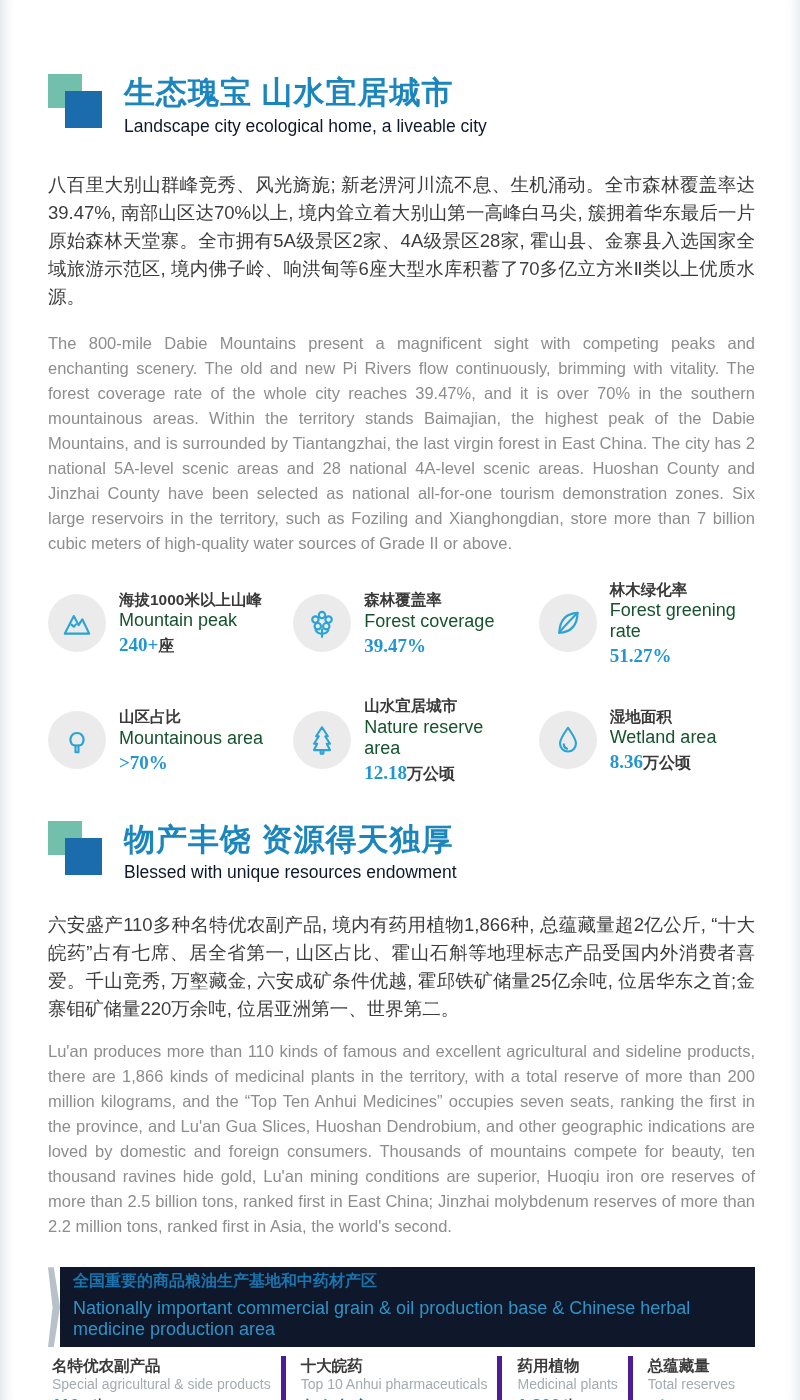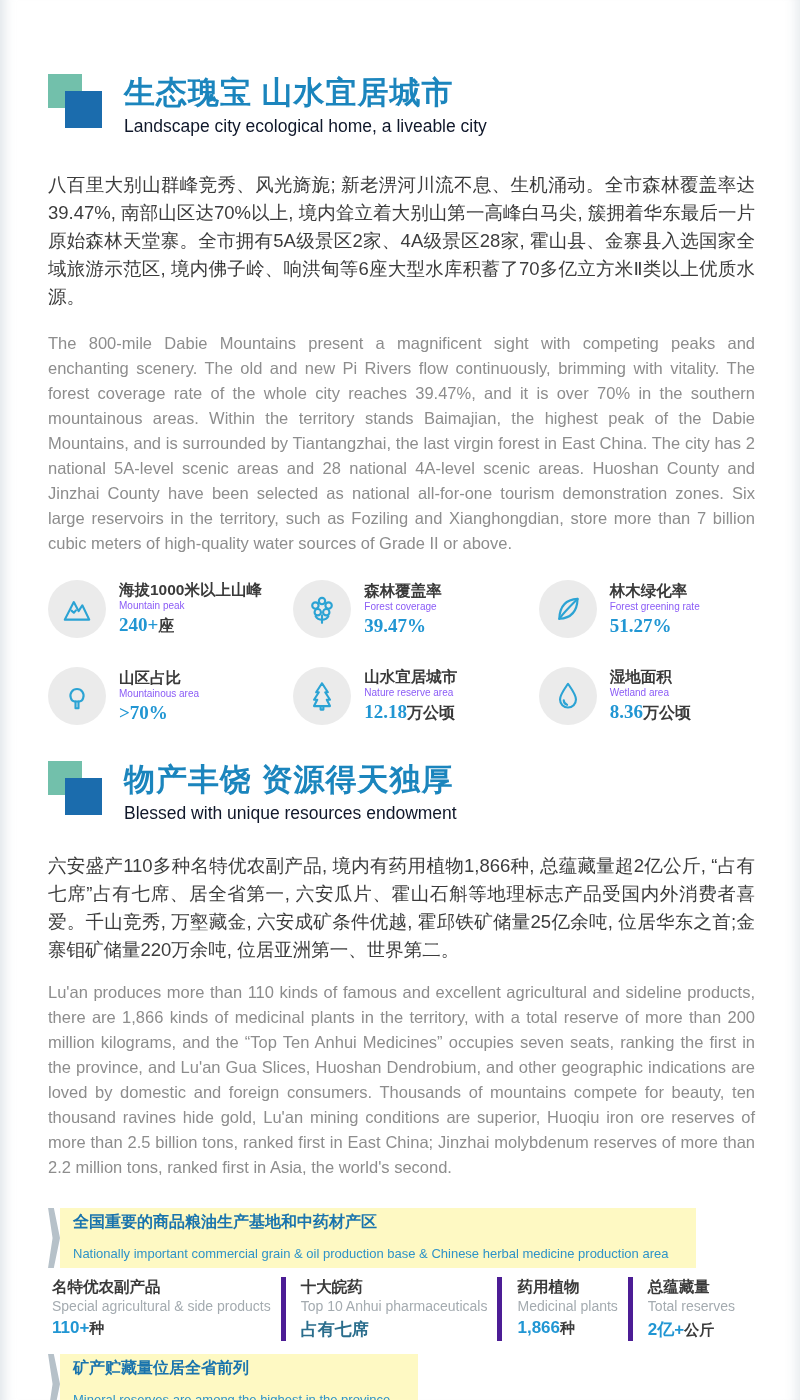--- a/index.html
+++ b/index.html
@@ -24,33 +24,33 @@
   .para-zh { font-size:18.5px; line-height:28px; color:#3c3c3c; text-align:justify; margin-bottom:20px; }
   .para-en { font-size:16.5px; line-height:25px; color:#8d8d8d; text-align:justify; margin-bottom:24px; }
 
   .stats { display:grid; grid-template-columns:repeat(3,1fr); row-gap:24px; column-gap:16px; margin:4px 0 34px 0;gap:29px; }
   .stat { display:flex; align-items:center; }
   .stat-circle { width:58px; height:58px; border-radius:50%; background:#ebebeb; flex:0 0 58px;
                  display:flex; align-items:center; justify-content:center; }
   .stat-circle svg { width:34px; height:34px; }
   .stat-text { margin-left:13px; }
   .stat-zh { font-size:15.5px; font-weight:bold; color:#3a3a3a; line-height:1.25; }
-  .stat-en { font-size:10px; color:#8b5cf6; margin-top:1px; }
+  .stat-en { font-size:18px; color:#14532d; margin-top:1px; }
   .stat-val { margin-top:3px; font-size:19px; font-weight:bold;font-family:Liberation Serif, serif; }
   .num { color:#2196d3; }
   .unit { color:#3a3a3a; font-size:16px; }
   .pre { color:#2a6d8c; }
 
   .panel { margin-bottom:13px; }
   .panel-head { display:flex; align-items:stretch; margin-bottom:9px; }
   .chev { width:12px; background:#b6c1c9; flex:0 0 12px;
           clip-path:polygon(0 0,48% 0,100% 50%,48% 100%,0 100%,38% 50%); }
-  .strip { background:#fef9c3; padding:4px 28px 7px 13px; display:inline-block; }
+  .strip { background:#0f172a; padding:4px 28px 7px 13px; display:inline-block; }
   .p-title { font-size:16px; font-weight:bold; color:#1a74ad; line-height:1.3; }
-  .p-sub { font-size:13px; color:#2e93c8; margin-top:14px; }
+  .p-sub { font-size:18px; color:#2e93c8; margin-top:6px; }
   .panel-items { display:flex; padding-left:4px; }
   .p-item { padding-right:10px; }
   .p-item + .p-item { border-left:5px solid #4c1d95; padding-left:15px; }
   .p-label-zh { font-size:15.5px; font-weight:bold; color:#3a3a3a; line-height:1.25; }
   .p-label-en { font-size:14px; color:#a4abb0; margin-top:1px; white-space:nowrap; }
   .p-val { margin-top:4px; font-size:17px; font-weight:bold; }
   .p-val .unit { font-size:15px; }
 
   
   .p1 .c0{flex:1.5;} .p1 .c1{flex:1.35;} .p1 .c2{flex:0.95;} .p1 .c3{flex:1.0;}
@@ -179,21 +179,21 @@
   <span class="mark">
     <i class="sq-green"></i>
     <i class="sq-blue"></i>
   </span>
   <div class="head-text">
     <div class="head-title">物产丰饶  资源得天独厚</div>
     <div class="head-sub">Blessed with unique resources endowment</div>
   </div>
 </div>
 
-<p class="para-zh" style="margin-bottom:16px;">六安盛产110多种名特优农副产品, 境内有药用植物1,866种, 总蕴藏量超2亿公斤, “占有七席”占有七席、居全省第一, 六安瓜片、霍山石斛等地理标志产品受国内外消费者喜爱。千山竞秀, 万壑藏金, 六安成矿条件优越, 霍邱铁矿储量25亿余吨, 位居华东之首;金寨钼矿储量220万余吨, 位居亚洲第一、世界第二。</p>
+<p class="para-zh" style="margin-bottom:16px;">六安盛产110多种名特优农副产品, 境内有药用植物1,866种, 总蕴藏量超2亿公斤, “十大皖药”占有七席、居全省第一, 山区占比、霍山石斛等地理标志产品受国内外消费者喜爱。千山竞秀, 万壑藏金, 六安成矿条件优越, 霍邱铁矿储量25亿余吨, 位居华东之首;金寨钼矿储量220万余吨, 位居亚洲第一、世界第二。</p>
 <p class="para-en" style="margin-bottom:28px;">Lu'an produces more than 110 kinds of famous and excellent agricultural and sideline products, there are 1,866 kinds of medicinal plants in the territory, with a total reserve of more than 200 million kilograms, and the “Top Ten Anhui Medicines” occupies seven seats, ranking the first in the province, and Lu'an Gua Slices, Huoshan Dendrobium, and other geographic indications are loved by domestic and foreign consumers. Thousands of mountains compete for beauty, ten thousand ravines hide gold, Lu'an mining conditions are superior, Huoqiu iron ore reserves of more than 2.5 billion tons, ranked first in East China; Jinzhai molybdenum reserves of more than 2.2 million tons, ranked first in Asia, the world's second.</p>
 
 <div class="panel p1">
   <div class="panel-head">
     <span class="chev"></span>
     <div class="strip">
       <div class="p-title">全国重要的商品粮油生产基地和中药材产区</div>
       <div class="p-sub">Nationally important commercial grain &amp; oil production base &amp; Chinese herbal medicine production area</div>
     </div>
   </div>

